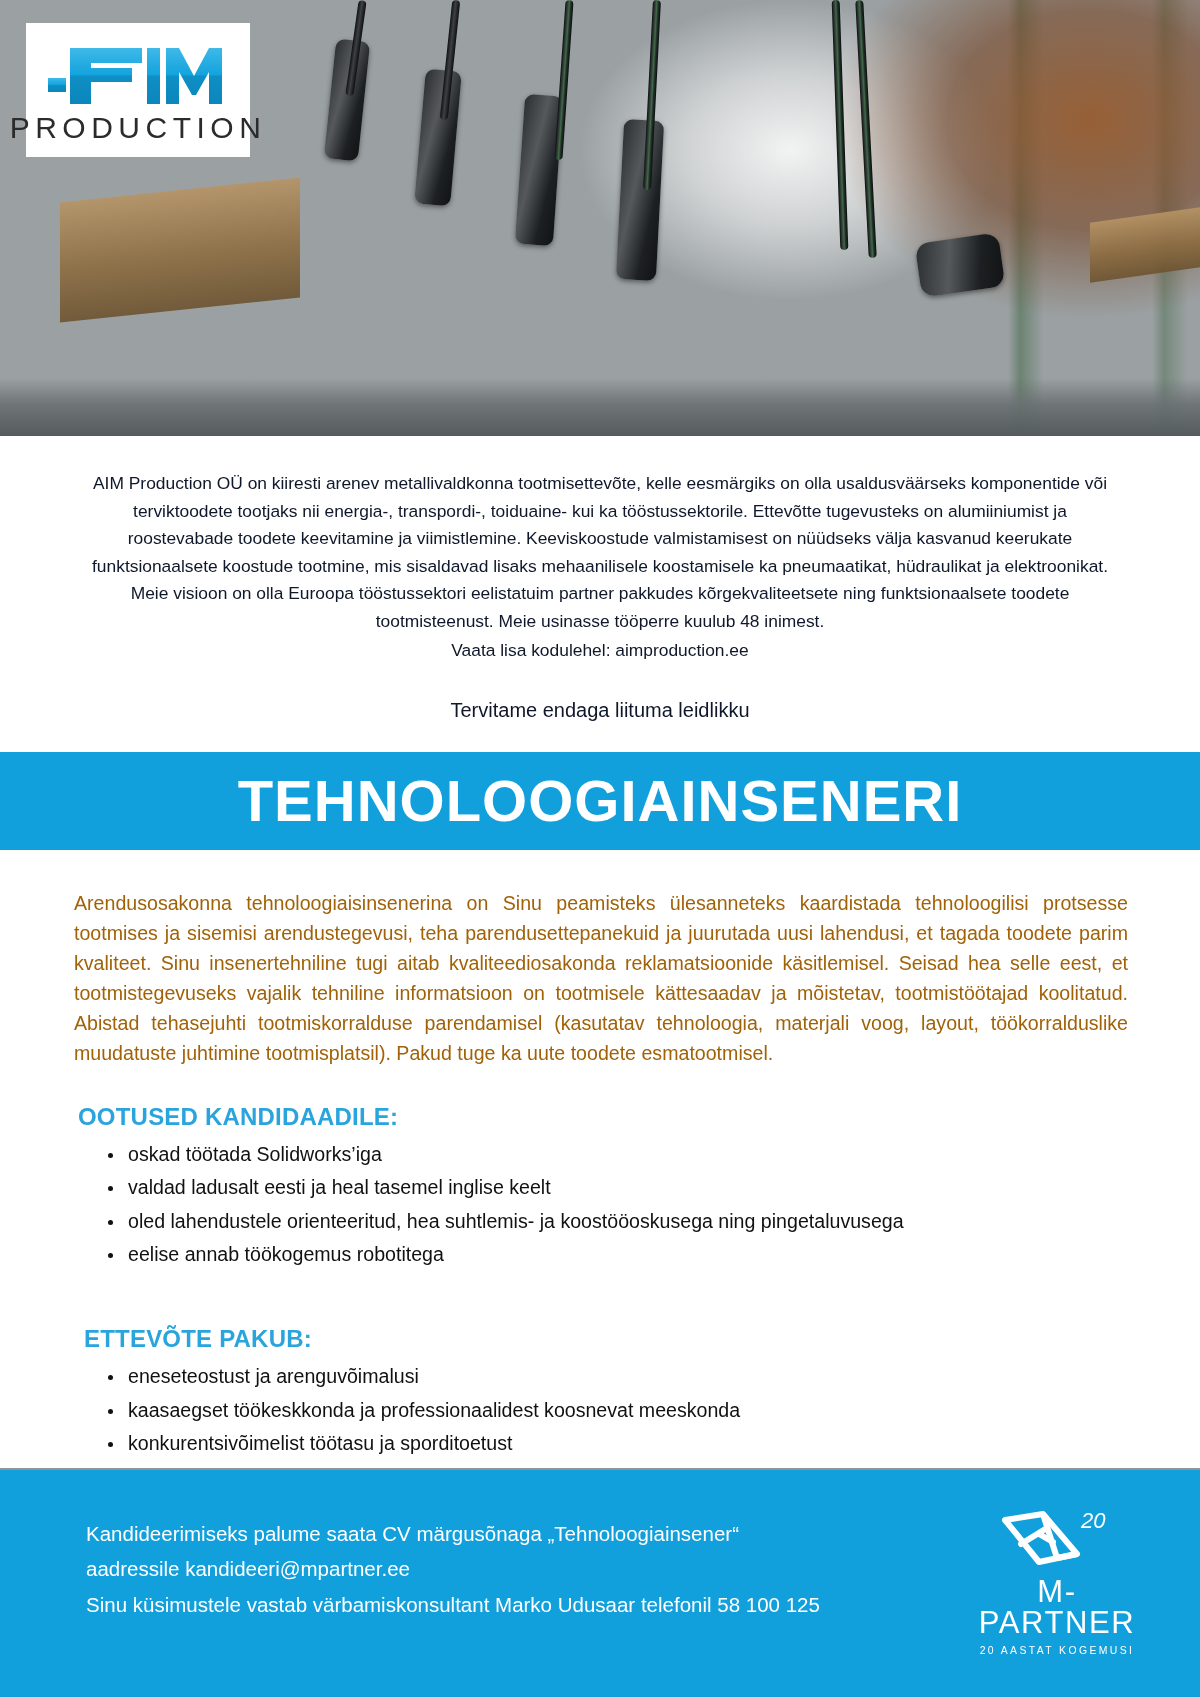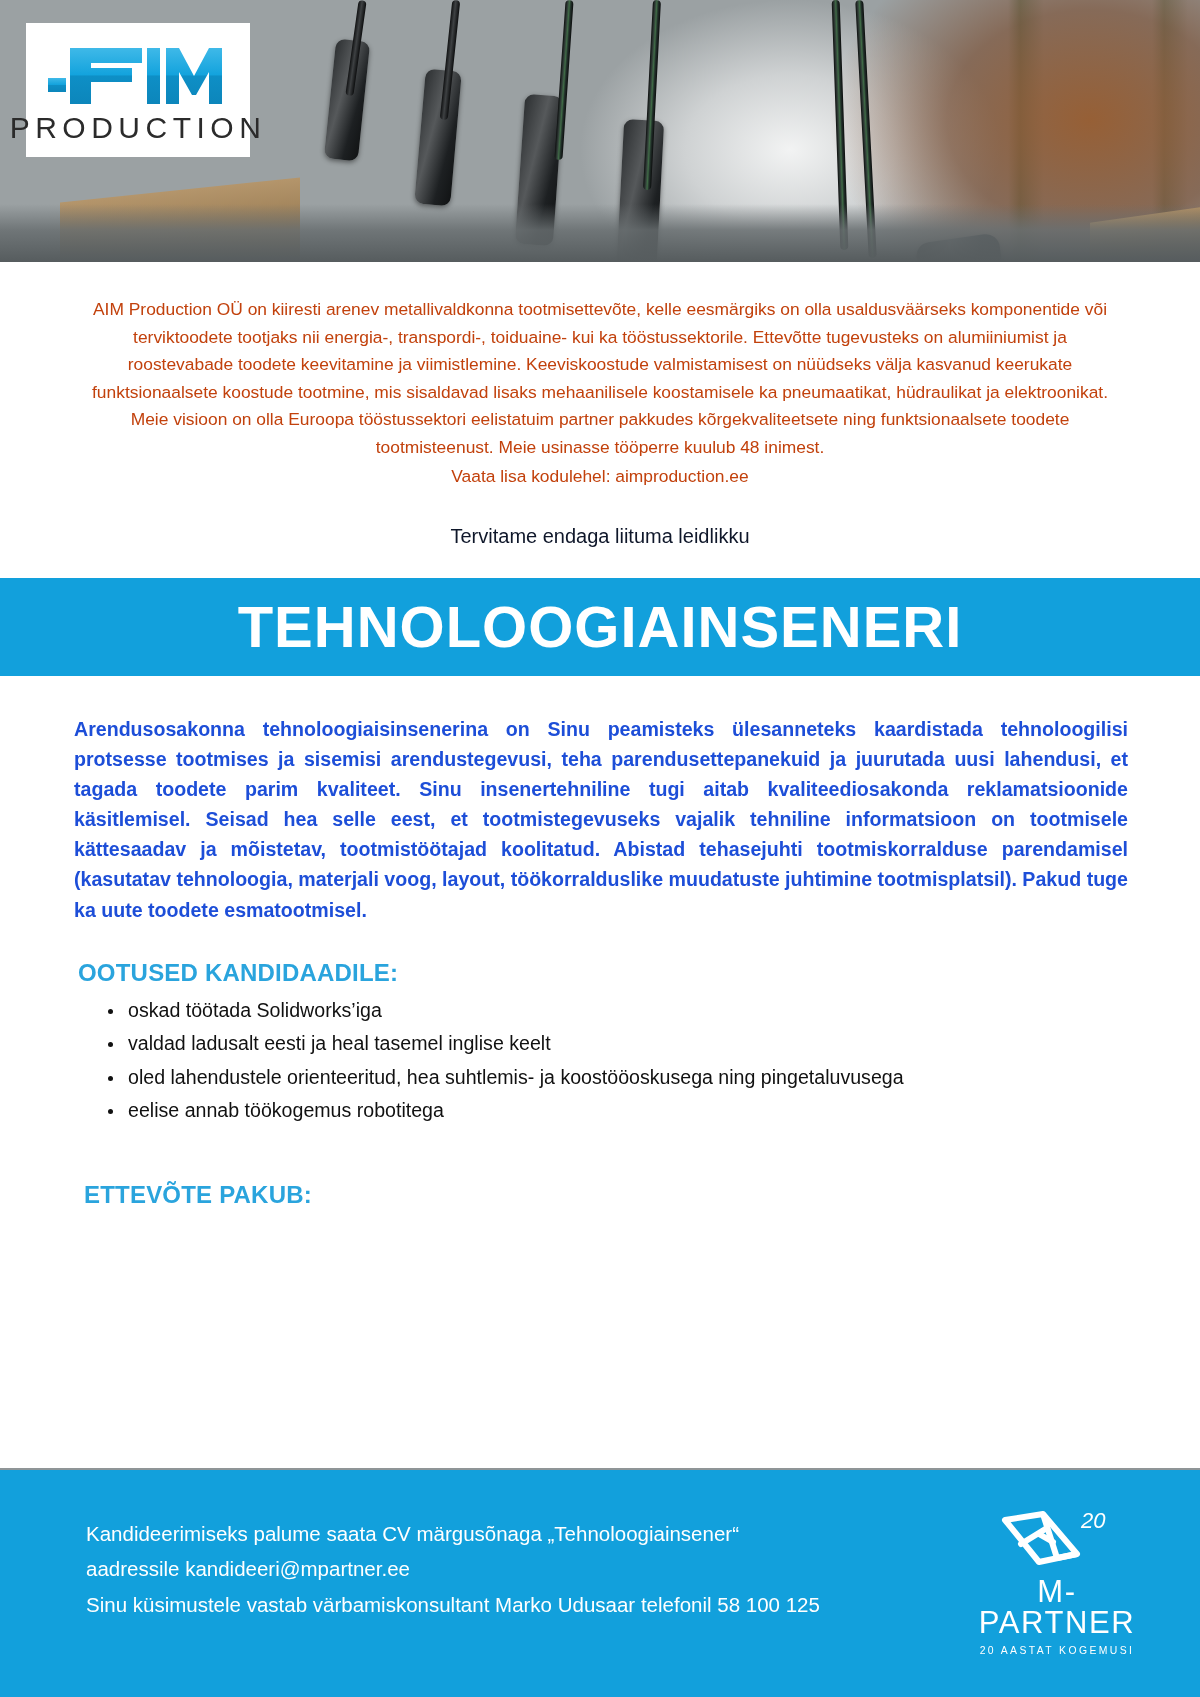--- a/index.html
+++ b/index.html
@@ -16,21 +16,21 @@
     position: relative;
     width: 1200px;
     height: 1697px;
     background: #ffffff;
   }
 
   
   .hero {
     position: relative;
     width: 1200px;
-    height: 262px;
+    height: 436px;
     overflow: hidden;
     background: #6a6f70;
   }
   .hero-photo {
     position: absolute;
     inset: 0;
     background:
       
       radial-gradient(ellipse 260px 200px at 1090px 120px, rgba(150,92,48,0.95) 0%, rgba(120,70,38,0.6) 55%, rgba(90,60,40,0) 100%),
       
@@ -103,21 +103,21 @@
     font-family: "Liberation Sans", sans-serif;
   }
 
   
   .intro {
     width: 1200px;
     padding: 34px 86px 0 86px;
     text-align: center;
     font-size: 17.4px;
     line-height: 1.58;
-    color: #c2410c;
+    color: #0f172a;
   }
   .intro p { margin: 0; }
   .intro .link-line { margin-top: 2px; }
 
   .greeting {
     text-align: center;
     font-size: 20px;
     color: #0f172a;
     margin-top: 34px;
     margin-bottom: 30px;
@@ -142,22 +142,21 @@
   }
 
   
   .body-wrap {
     padding: 38px 72px 0 74px;
   }
   .lead {
     text-align: justify;
     font-size: 19.6px;
     line-height: 1.54;
-    color: #1d4ed8;
-    font-weight: bold;
+    color: #a16207;
   }
 
   .section {
     margin-top: 34px;
   }
   .section.second { margin-top: 46px; }
 
   .section-heading {
     color: #2aa4dd;
     font-size: 24px;
@@ -308,20 +307,26 @@
       <ul class="bullets">
         <li>oskad töötada Solidworks’iga</li>
         <li>valdad ladusalt eesti ja heal tasemel inglise keelt</li>
         <li>oled lahendustele orienteeritud, hea suhtlemis- ja koostööoskusega ning pingetaluvusega</li>
         <li>eelise annab töökogemus robotitega</li>
       </ul>
     </div>
 
     <div class="section second">
       <div class="section-heading">ETTEVÕTE PAKUB:</div>
+      <ul class="bullets">
+        <li>eneseteostust ja arenguvõimalusi</li>
+        <li>kaasaegset töökeskkonda ja professionaalidest koosnevat meeskonda</li>
+        <li>konkurentsivõimelist töötasu ja sporditoetust</li>
+        <li>täiskohaga tööd Tallinna lähedal Jüri Tehnopargis</li>
+      </ul>
     </div>
   </div>
 
   <div class="footer">
     <div class="footer-text">
       <div>Kandideerimiseks palume saata CV märgusõnaga „Tehnoloogiainsener“</div>
       <div>aadressile kandideeri@mpartner.ee</div>
       <div>Sinu küsimustele vastab värbamiskonsultant Marko Udusaar telefonil 58 100 125</div>
     </div>
 

